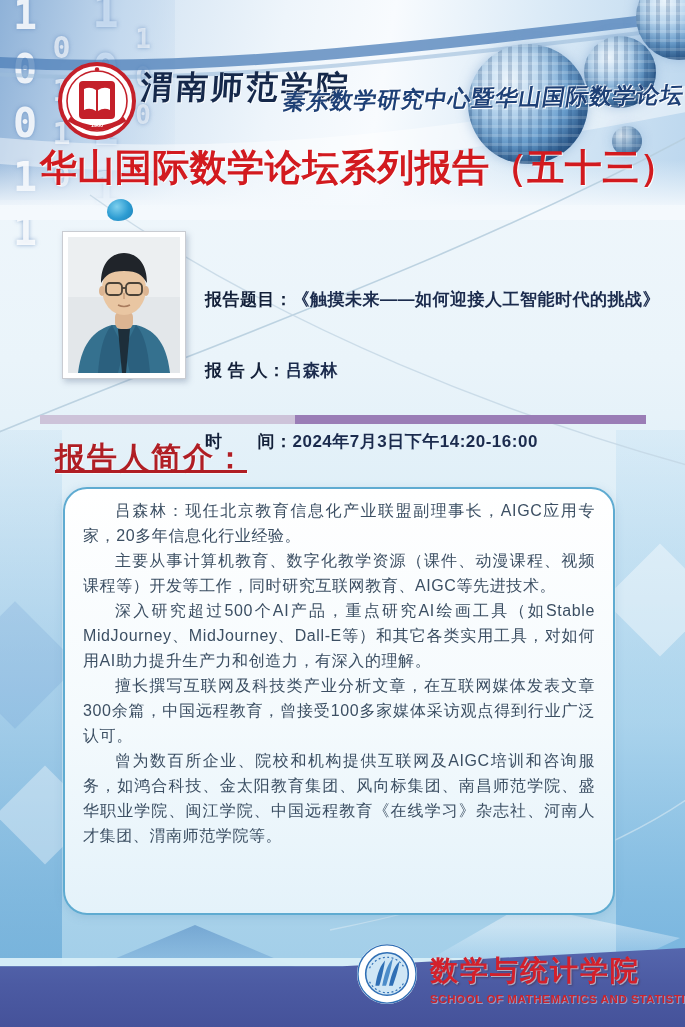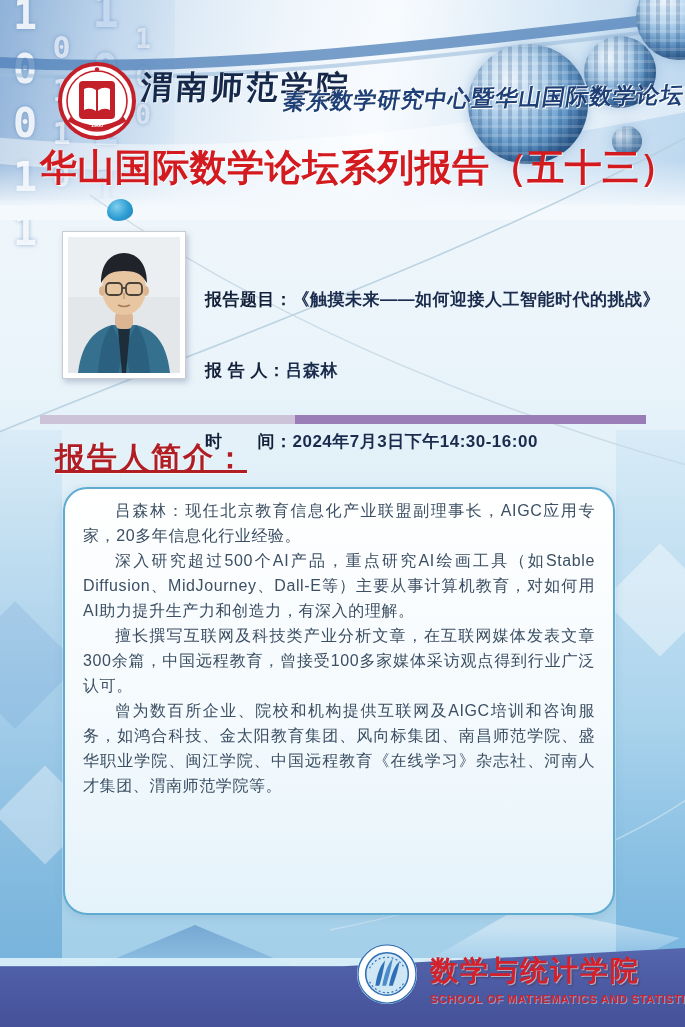--- a/index.html
+++ b/index.html
@@ -182,30 +182,31 @@
       <line x1="54" y1="51" x2="58" y2="51" stroke="#4a4238" stroke-width="1.8"></line>
 
       <path d="M50,68 Q 56,71 62,68" fill="none" stroke="#a97c5e" stroke-width="1.6"></path>
       <path d="M56,56 L 56,62" stroke="#caa07e" stroke-width="1.6"></path>
     </svg>
   </div>
 
   <div class="info-block">
     <p class="info-row"><span class="lbl">报告题目：</span><span>《触摸未来——如何迎接人工智能时代的挑战》</span></p>
     <p class="info-row"><span class="lbl">报 告 人：</span><span>吕森林</span></p>
-    <p class="info-row"><span class="lbl">时　　间：</span><span>2024年7月3日下午14:30-16:00</span></p>
+    <p class="info-row"><span class="lbl">时　　间：</span><span>2024年7月3日下午14:20-16:00</span></p>
     <p class="info-row"><span class="lbl">地　　点：</span><span>演艺厅</span></p>
   </div>
 
   <div class="purple-bar"></div>
 
   <div class="bio-heading">报告人简介：</div>
   <div class="bio-box">
     <p>吕森林：现任北京教育信息化产业联盟副理事长，AIGC应用专家，20多年信息化行业经验。</p>
-    <p>深入研究超过500个AI产品，重点研究AI绘画工具（如Stable Diffusion、MidJourney、Dall-E等）主要从事计算机教育，对如何用AI助力提升生产力和创造力，有深入的理解。</p>
+    <p>主要从事计算机教育、数字化教学资源（课件、动漫课程、视频课程等）开发等工作，同时研究互联网教育、AIGC等先进技术。</p>
+    <p>深入研究超过500个AI产品，重点研究AI绘画工具（如Stable MidJourney、MidJourney、Dall-E等）和其它各类实用工具，对如何用AI助力提升生产力和创造力，有深入的理解。</p>
     <p>擅长撰写互联网及科技类产业分析文章，在互联网媒体发表文章300余篇，中国远程教育，曾接受100多家媒体采访观点得到行业广泛认可。</p>
     <p>曾为数百所企业、院校和机构提供互联网及AIGC培训和咨询服务，如鸿合科技、金太阳教育集团、风向标集团、南昌师范学院、盛华职业学院、闽江学院、中国远程教育《在线学习》杂志社、河南人才集团、渭南师范学院等。</p>
   </div>
 
   <div class="footer">
     <div class="footer-stripe"></div>
     <div class="footer-band"></div>
     <svg class="school-logo" viewBox="0 0 64 64">
       <circle cx="32" cy="32" r="31" fill="#ffffff"></circle>
       <circle cx="32" cy="32" r="30" fill="none" stroke="#2f6fb5" stroke-width="1.4"></circle>

